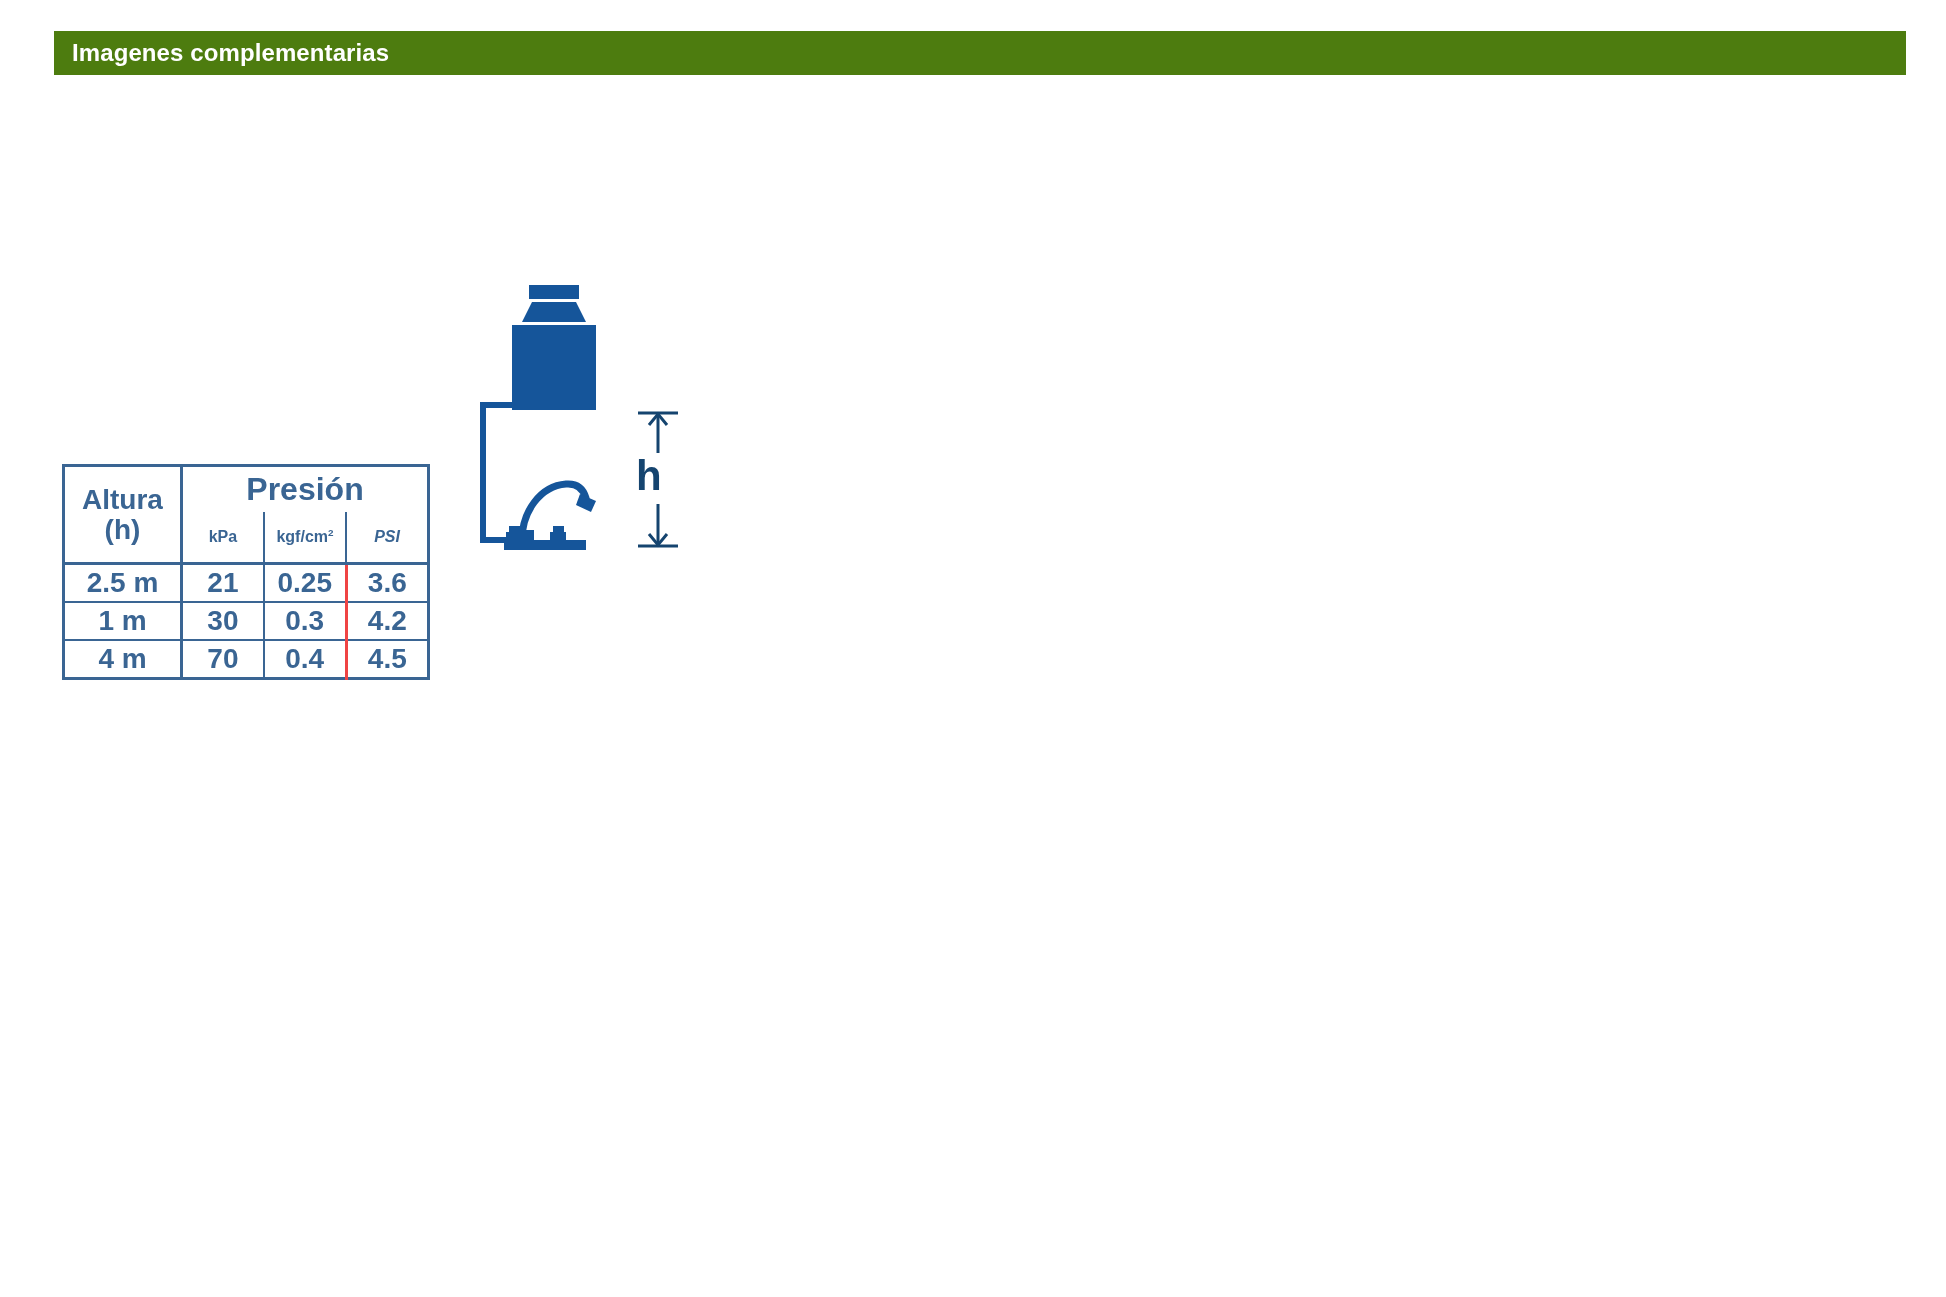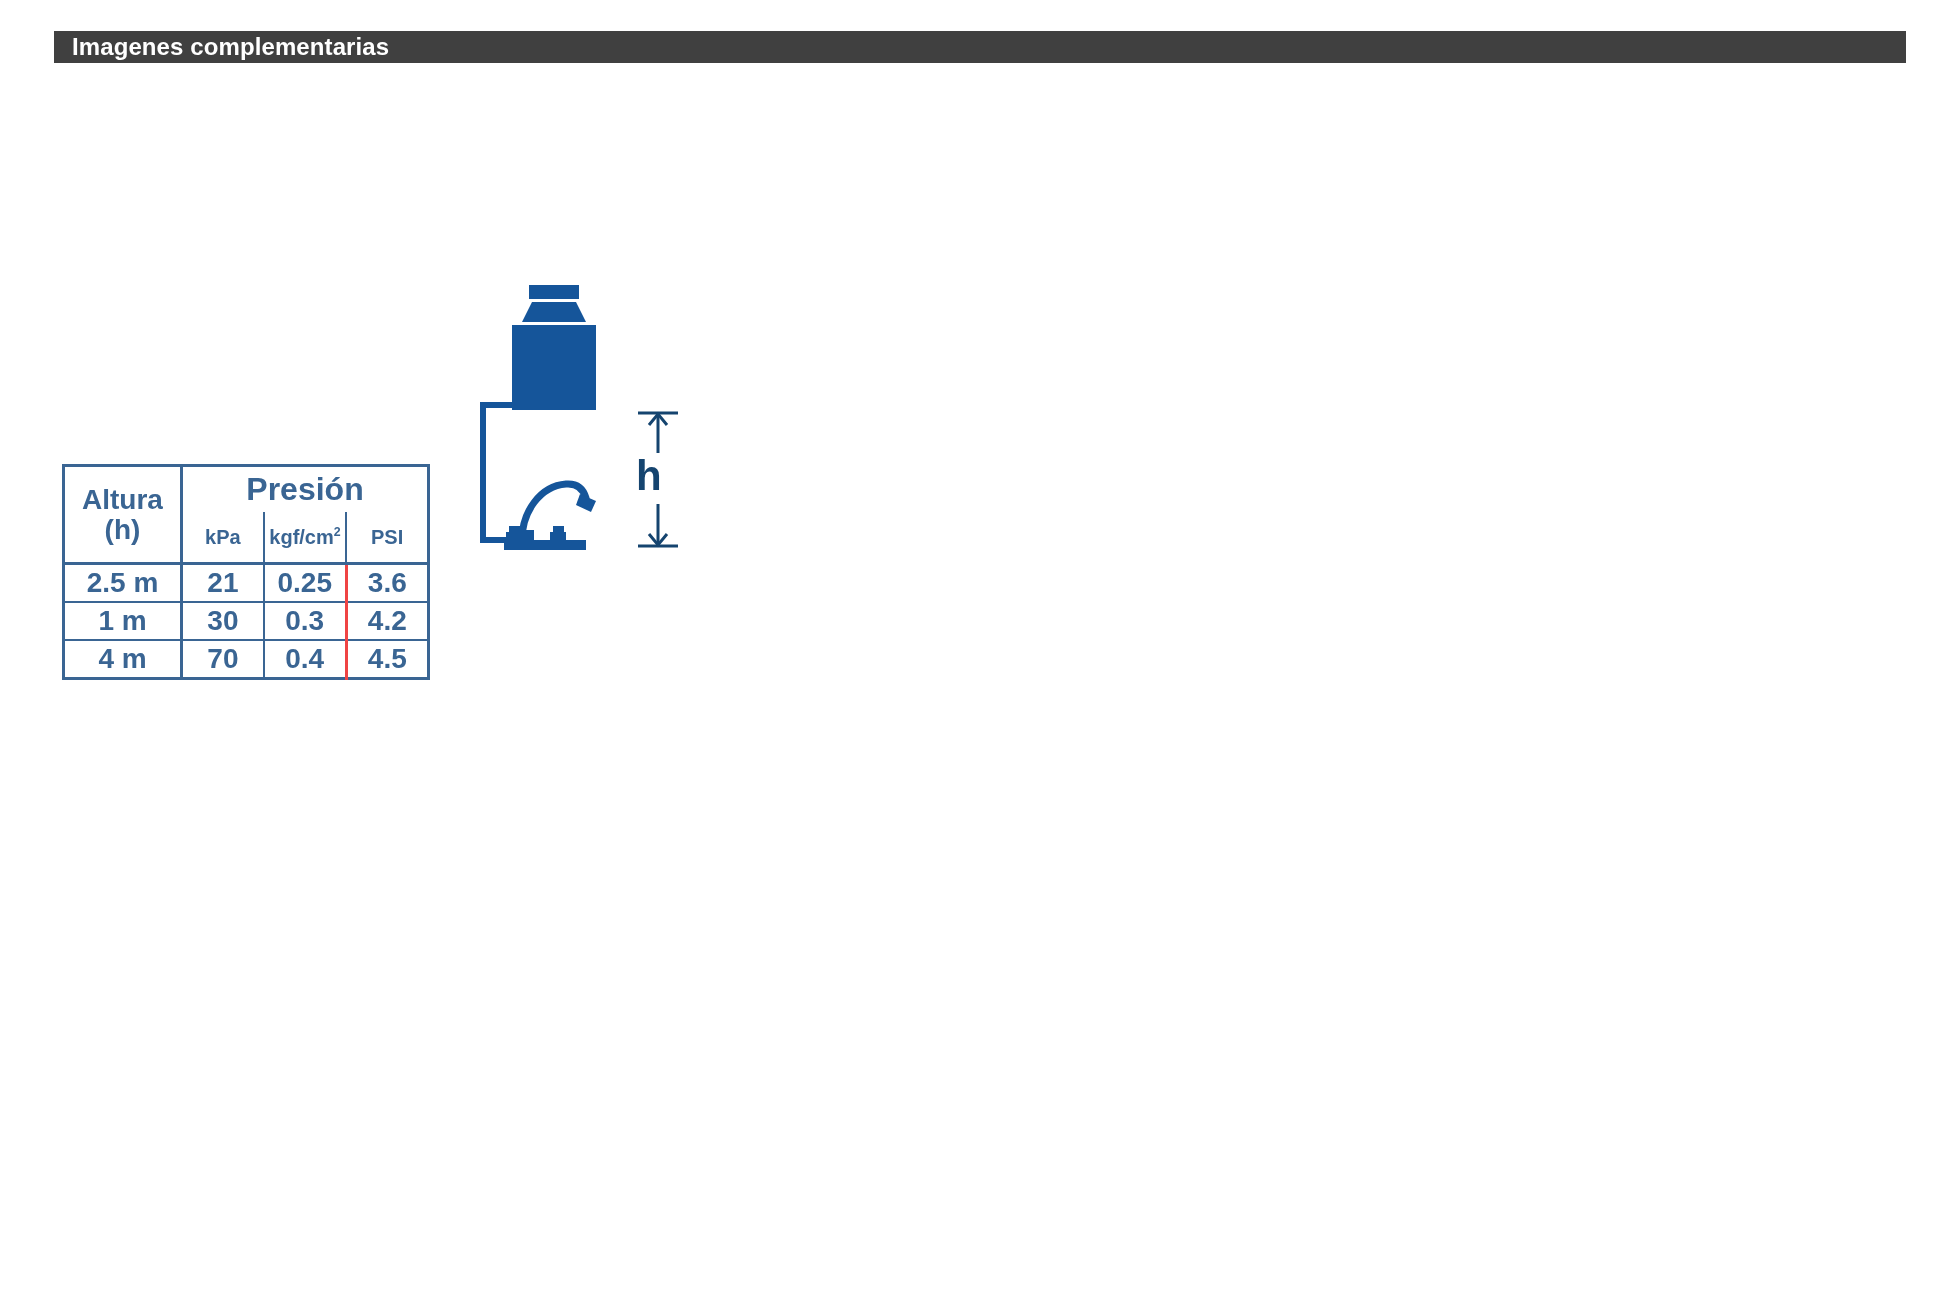--- a/index.html
+++ b/index.html
@@ -16,22 +16,22 @@
     height: 1297px;
     background: #ffffff;
   }
 
   
   #header-banner {
     position: absolute;
     left: 54px;
     top: 31px;
     width: 1852px;
-    height: 32px;
-    background: #404040;
+    height: 44px;
+    background: #4d7c0f;
     display: flex;
     align-items: center;
   }
   #header-title {
     color: #ffffff;
     font-size: 24px;
     font-weight: bold;
     letter-spacing: 0.1px;
     padding-left: 18px;
     white-space: nowrap;
@@ -71,30 +71,30 @@
     border-bottom: 3px solid #3A6593;
   }
   th.h-presion-group {
     font-size: 32px;
     border-bottom: 0;
     padding-bottom: 0;
     height: 42px;
     vertical-align: bottom;
   }
   th.h-sub {
-    font-size: 20px;
+    font-size: 16px;
     border-bottom: 3px solid #3A6593;
     border-top: 0;
     height: 46px;
     vertical-align: top;
     padding-top: 1px;
   }
   th.h-kpa  { width: 70px;  border-right: 2px solid #3A6593; }
   th.h-kgf  { width: 112px; border-right: 2px solid #3A6593; }
-  th.h-psi  { width: 62px; }
+  th.h-psi  { width: 62px; font-style: italic; }
 
   td.d {
     font-size: 28px;
     height: 33px;
     border-top: 2px solid #3A6593;
   }
   td.d-altura {
     border-right: 3px solid #3A6593;
   }
   td.d-kpa { border-right: 2px solid #3A6593; }

